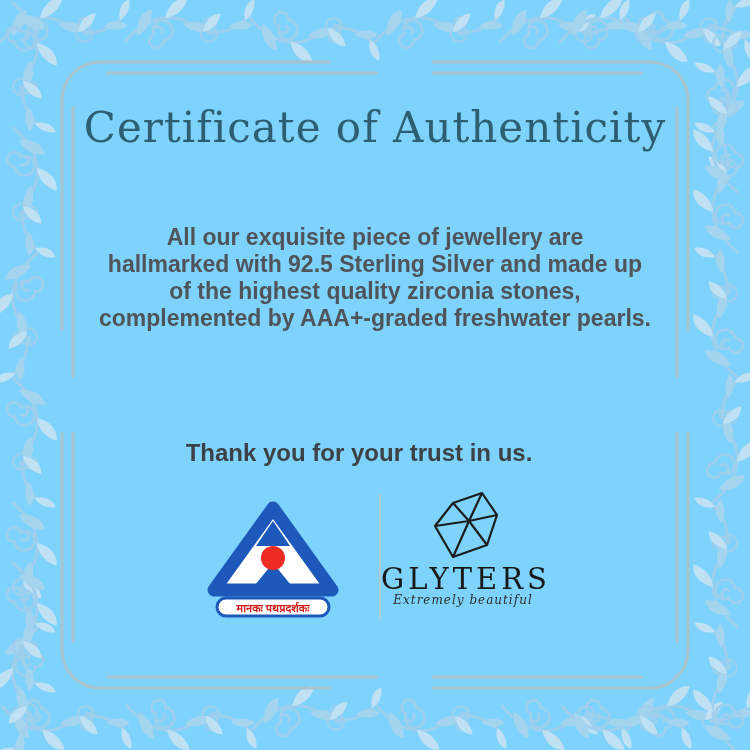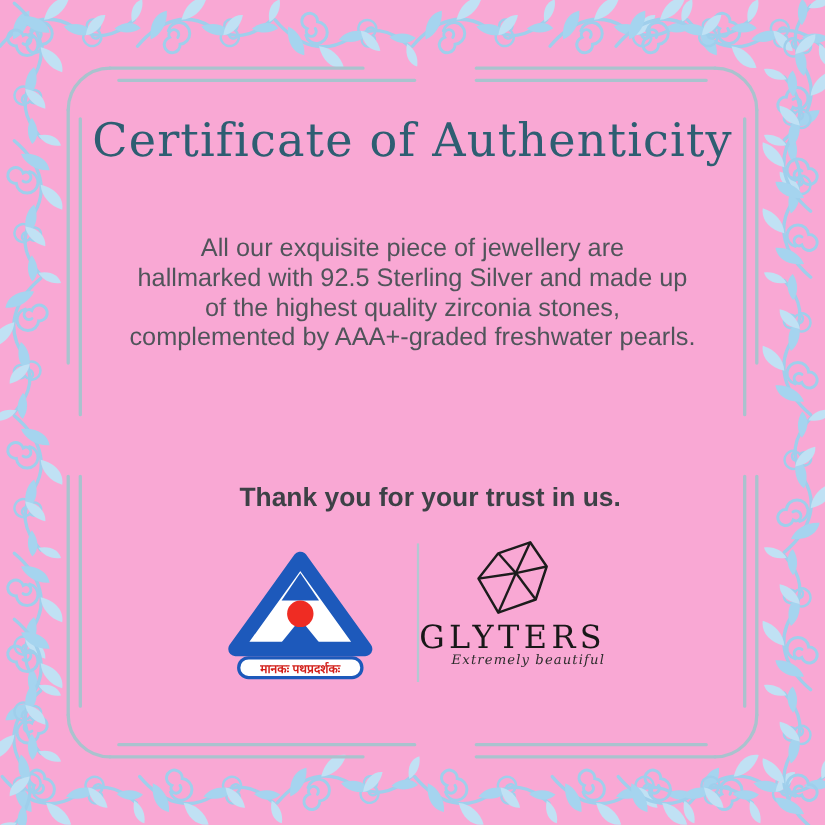--- a/index.html
+++ b/index.html
@@ -1,41 +1,41 @@
 <!DOCTYPE html>
 <html><head>
 <meta charset="utf-8">
 <style>
   html,body{margin:0;padding:0;background:#eef5f9;}
   .canvas{position:relative;width:750px;height:750px;overflow:hidden;
-          background:#f9a8d4;font-family:"Liberation Sans",sans-serif;margin:0 auto;}
+          background:#7dd3fc;font-family:"Liberation Sans",sans-serif;margin:0 auto;}
   svg{display:block}
   .layer{position:absolute;left:0;top:0;width:750px;height:750px;pointer-events:none;}
   .vine{stroke:#9fcfec;stroke-width:3;fill:none;stroke-linecap:round}
   .lf1{fill:#a5d4ef}
   .lf2{fill:#c0e1f4}
   .frameln{stroke:#a9c3ce;stroke-width:3;fill:none;stroke-linecap:round}
   .title{position:absolute;left:0;top:103px;width:750px;text-align:center;
          font-family:"DejaVu Serif",serif;font-size:42px;letter-spacing:1px;
          color:#2e5e72;white-space:pre-line;}
   .para{position:absolute;left:75px;width:600px;text-align:center;
         font-size:23px;line-height:27px;color:#50545a;white-space:pre-line;}
-  .p1{top:212px;}
+  .p1{top:224px;font-weight:bold;}
   .p2{top:364px;}
   .thanks{position:absolute;left:75px;top:439px;width:568px;text-align:center;
-          font-size:24px;font-weight:bold;color:#3d4146;margin-left:32px;}
+          font-size:24px;font-weight:bold;color:#3d4146;}
   .bis{position:absolute;left:203px;top:497px;width:140px;height:124px;}
   .divider{position:absolute;left:379px;top:494px;width:2px;height:126px;
            background:#b3c8d2;}
   .brand{position:absolute;left:376px;top:488px;width:180px;text-align:center;}
   .gem{margin:0 auto;width:80px;height:75px;}
   .brand-name{font-family:"DejaVu Serif",serif;font-size:29px;letter-spacing:4px;
               color:#181818;line-height:32px;}
   .brand-tag{font-family:"DejaVu Serif",serif;font-style:italic;font-size:12px;
-             letter-spacing:1px;color:#2c2c2c;text-align:right;padding-right:6px;
+             letter-spacing:1px;color:#2c2c2c;text-align:center;padding-right:6px;
              margin-top:-2px;}
   .bis-dev{font-weight:bold;}
 </style>
 </head>
 <body>
 
 <div class="canvas">
 
   <svg class="layer" viewBox="0 0 750 750" aria-hidden="true">
     <defs>

